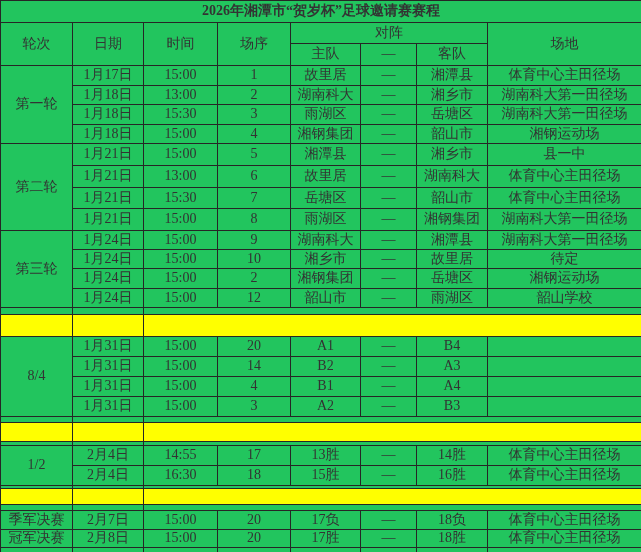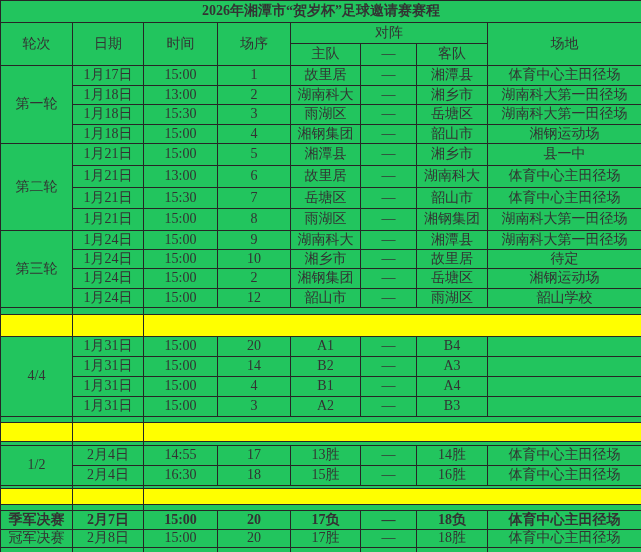--- a/index.html
+++ b/index.html
@@ -174,21 +174,21 @@
           <td class="sp"></td>
           <td class="sp"></td>
           <td class="sp" colspan="6"></td>
         </tr>
         <tr style="height: 22px;">
           <td class="sp yellow"></td>
           <td class="sp yellow"></td>
           <td class="sp yellow" colspan="6"></td>
         </tr>
         <tr style="height: 20px;">
-          <td rowspan="4">4/4</td>
+          <td rowspan="4">8/4</td>
           <td class="rt">1月31日</td>
           <td class="rt">15:00</td>
           <td>20</td>
           <td>A1</td>
           <td>—</td>
           <td>B4</td>
           <td></td>
         </tr>
         <tr style="height: 20px;">
           <td class="rt">1月31日</td>
@@ -259,21 +259,21 @@
         <tr style="height: 16px;">
           <td class="sp yellow"></td>
           <td class="sp yellow"></td>
           <td class="sp yellow" colspan="6"></td>
         </tr>
         <tr style="height: 6px;">
           <td class="sp"></td>
           <td class="sp"></td>
           <td class="sp" colspan="6"></td>
         </tr>
-        <tr style="height: 19px; font-weight: bold;">
+        <tr style="height: 19px;">
           <td rowspan="1">季军决赛</td>
           <td class="rt">2月7日</td>
           <td class="rt">15:00</td>
           <td>20</td>
           <td>17负</td>
           <td>—</td>
           <td>18负</td>
           <td>体育中心主田径场</td>
         </tr>
         <tr style="height: 18px; padding-left: 45px;">

